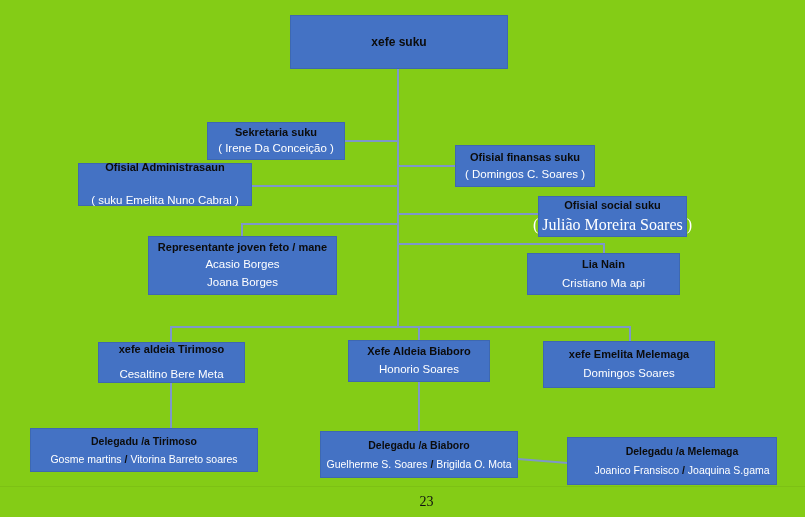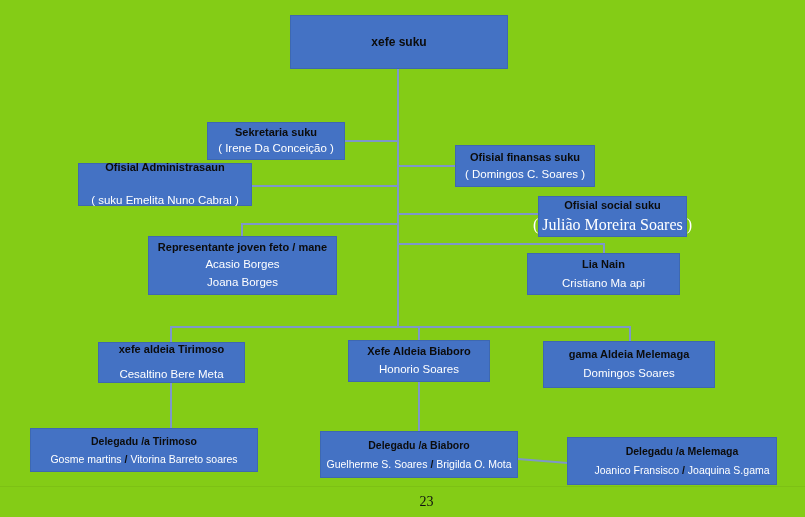--- a/index.html
+++ b/index.html
@@ -85,21 +85,21 @@
     <div class="line title">xefe aldeia Tirimoso</div>
     <div class="line name">Cesaltino Bere Meta</div>
   </div>
 
   <div class="node" style="left:348px;top:340px;width:142px;height:42px;gap:5px;">
     <div class="line title">Xefe Aldeia Biaboro</div>
     <div class="line name">Honorio Soares</div>
   </div>
 
   <div class="node" style="left:543px;top:341px;width:172px;height:47px;gap:6px;">
-    <div class="line title">gama Aldeia Melemaga</div>
+    <div class="line title">xefe Emelita Melemaga</div>
     <div class="line name">Domingos Soares</div>
   </div>
 
   <div class="node small" style="left:30px;top:428px;width:228px;height:44px;gap:5px;">
     <div class="line title">Delegadu /a Tirimoso</div>
     <div class="line name"><span>Gosme martins</span> <span class="sep">/</span> <span>Vitorina Barreto soares</span></div>
   </div>
 
   <div class="node small" style="left:320px;top:431px;width:198px;height:47px;gap:6px;">
     <div class="line title">Delegadu /a Biaboro</div>

